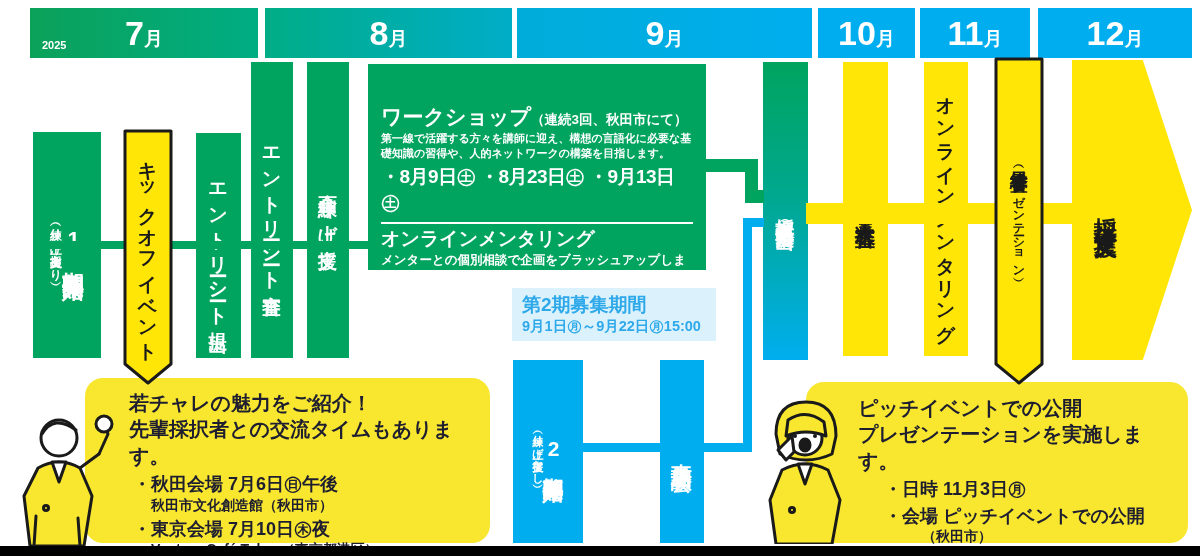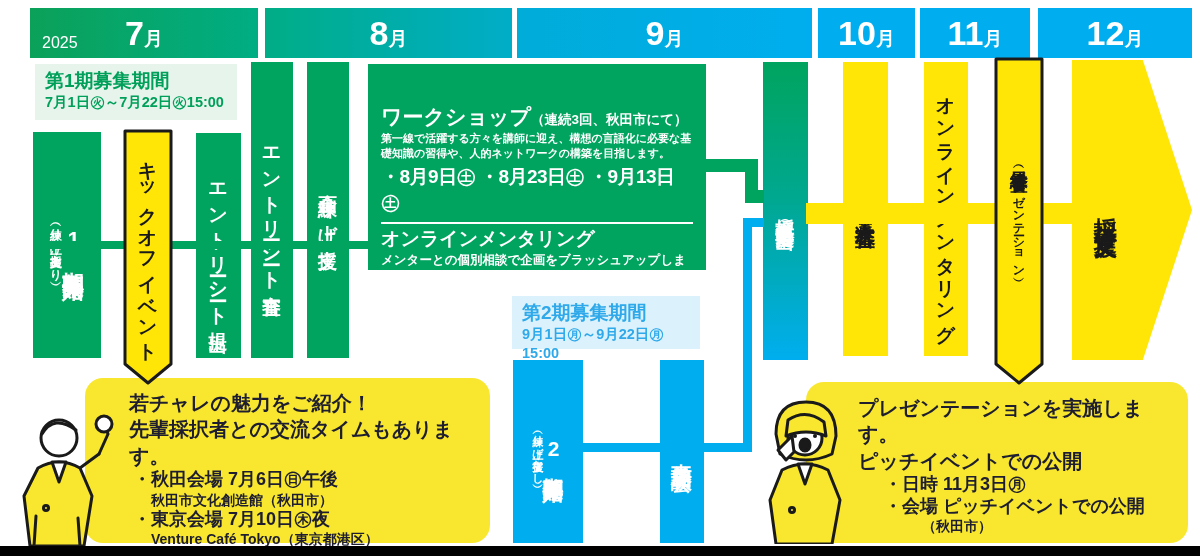--- a/index.html
+++ b/index.html
@@ -14,26 +14,26 @@
   
   .month{position:absolute;top:8px;height:50px;display:flex;align-items:center;justify-content:center;color:#fff;}
   .month .num{font-size:34px;font-weight:bold;line-height:1;}
   .month .unit{font-size:19px;font-weight:bold;line-height:1;margin-top:10px;}
   .m7 {left:30px; width:228px;background:linear-gradient(90deg,#0BA159,#00AD83);}
   .m8 {left:265px;width:247px;background:linear-gradient(90deg,#00AD86,#00ADC8);}
   .m9 {left:517px;width:295px;background:linear-gradient(90deg,#00ACD8,var(--header-cyan));}
   .m10{left:818px;width:97px; background:var(--header-cyan);}
   .m11{left:920px;width:110px;background:var(--header-cyan);}
   .m12{left:1038px;width:154px;background:var(--header-cyan);align-items:center;}
-  .year{position:absolute;left:12px;bottom:7px;font-size:16px;font-weight:normal;color:#fff;line-height:1;}
+  .year{position:absolute;left:12px;bottom:7px;font-size:11px;font-weight:bold;color:#fff;line-height:1;}
 
   
   .period-box{position:absolute;padding:6px 10px;box-sizing:border-box;}
   .p1{left:35px;top:64px;width:202px;height:56px;background:var(--light-green-bg);color:var(--green-text);}
-  .p2{left:512px;top:296px;width:188px;height:53px;background:var(--light-blue-bg);color:var(--blue-text);}
+  .p2{left:512px;top:288px;width:204px;height:53px;background:var(--light-blue-bg);color:var(--blue-text);}
   .period-box .pt{font-size:19px;font-weight:800;line-height:1.2;}
   .period-box .pd{font-size:14.5px;font-weight:800;line-height:1.3;}
 
   
   .vbar{position:absolute;writing-mode:vertical-rl;text-orientation:upright;display:flex;
         flex-direction:column;align-items:center;justify-content:center;font-weight:800;
         letter-spacing:2px;line-height:1;}
   .vbar.green{background:var(--green);color:#fff;}
   .vbar.blue{background:var(--blue);color:#fff;}
   .vbar.yellow{background:var(--yellow);color:var(--ink);}
@@ -98,21 +98,21 @@
   .c-green{background:var(--green);}
   .c-blue{background:var(--blue);}
   .c-yellow{background:var(--yellow);}
 
   
   .bubble{position:absolute;background:var(--bubble-yellow);border-radius:18px;color:var(--dark-text);
       box-sizing:border-box;z-index:2;}
   .bubble-left{left:85px;top:378px;width:405px;height:165px;padding:12px 14px 10px 44px;}
   .bubble-right{left:806px;top:382px;width:382px;height:161px;padding:13px 14px 10px 52px;}
   .bubble .hl{font-size:20px;font-weight:800;line-height:1.32;letter-spacing:0;}
-  .bubble .item{font-size:18px;font-weight:800;line-height:1.2;padding-left:4px;}
+  .bubble .item{font-size:18px;font-weight:800;line-height:1.2;margin-top:5px;padding-left:4px;}
   .bubble .isub{font-size:14px;font-weight:800;line-height:1.2;margin-top:1px;padding-left:22px;}
   .bubble-right .item{padding-left:26px;}
   .bubble-right .isub{padding-left:64px;}
 
   .illus{position:absolute;z-index:4;}
   .illus svg .ln{fill:none;stroke:var(--ink);stroke-width:3;stroke-linecap:round;stroke-linejoin:round;}
   .illus svg .fill-y{fill:var(--bubble-yellow);stroke:var(--ink);stroke-width:3;stroke-linejoin:round;}
   .illus svg .fill-w{fill:#fff;stroke:var(--ink);stroke-width:3;stroke-linejoin:round;}
 
   .black-bar{position:absolute;left:0;top:546px;width:1200px;height:10px;background:#000;z-index:6;}
@@ -150,24 +150,20 @@
 
   <div class="conn c-green" style="left:33px;top:241px;width:337px;height:8px;"></div>
   <div class="conn c-green" style="left:705px;top:159px;width:53px;height:13px;"></div>
   <div class="conn c-green" style="left:745px;top:159px;width:13px;height:44px;"></div>
   <div class="conn c-green" style="left:745px;top:190px;width:19px;height:13px;"></div>
   <div class="conn c-blue" style="left:583px;top:443px;width:169px;height:9px;"></div>
   <div class="conn c-blue" style="left:743px;top:218px;width:9px;height:234px;"></div>
   <div class="conn c-blue" style="left:743px;top:218px;width:21px;height:9px;"></div>
   <div class="conn c-yellow" style="left:806px;top:203px;width:286px;height:21px;"></div>
 
-  <div class="period-box p1">
-    <div class="pt">第1期募集期間</div>
-    <div class="pd">7月1日㊋～7月22日㊋15:00</div>
-  </div>
   <div class="period-box p2">
     <div class="pt">第2期募集期間</div>
     <div class="pd">9月1日㊊～9月22日㊊15:00</div>
   </div>
 
   <div class="vbar green b-phase1">
     <div class="vmain">1期募集開始</div>
     <div class="vsub">（練り上げ支援あり）</div>
   </div>
 
@@ -235,22 +231,22 @@
   <div class="bubble bubble-left">
     <div class="hl">若チャレの魅力をご紹介！</div>
     <div class="hl">先輩採択者との交流タイムもあります。</div>
     <div class="item">・秋田会場 7月6日㊐午後</div>
     <div class="isub">秋田市文化創造館（秋田市）</div>
     <div class="item">・東京会場 7月10日㊍夜</div>
     <div class="isub">Venture Café Tokyo（東京都港区）</div>
   </div>
 
   <div class="bubble bubble-right">
+    <div class="hl">ピッチイベントでの公開</div>
     <div class="hl">プレゼンテーションを実施します。</div>
-    <div class="hl">ピッチイベントでの公開</div>
     <div class="item">・日時 11月3日㊊</div>
     <div class="item">・会場 ピッチイベントでの公開</div>
     <div class="isub">（秋田市）</div>
   </div>
 
   <div class="illus" style="left:4px;top:396px;width:120px;height:150px;">
     <svg viewBox="0 0 120 150" width="120" height="150">
       <path class="ln" d="M95,58 L104,38 M104,38 l-3,-8"></path>
       <circle class="fill-w" cx="100" cy="28" r="8"></circle>
       <circle class="fill-w" cx="55" cy="42" r="18"></circle>

